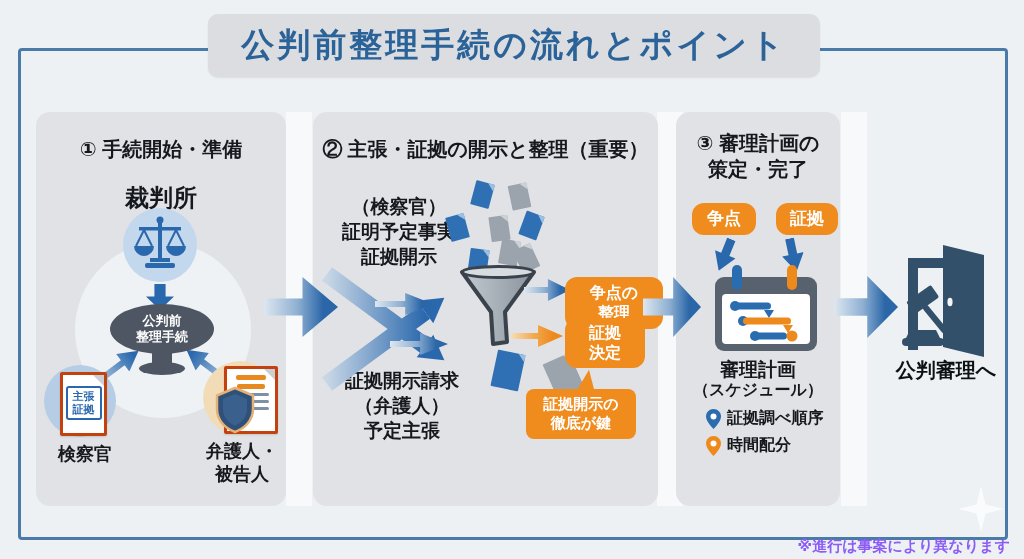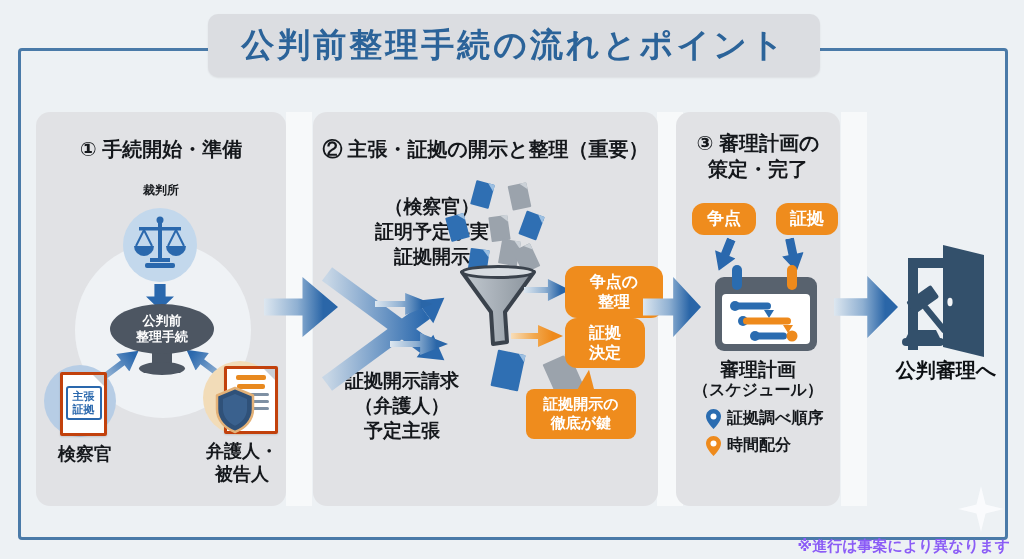--- a/index.html
+++ b/index.html
@@ -76,21 +76,21 @@
 <div class="abs frame"></div>
 <div class="abs gap-stripe" style="left:286px;"></div>
 <div class="abs gap-stripe" style="left:657px;"></div>
 <div class="abs gap-stripe" style="left:841px;"></div>
 <div class="abs title-box">
   <h1>公判前整理手続の流れとポイント</h1>
 </div>
 
 <div class="abs panel" style="left:36px;width:250px;">
   <h2 style="top:24px;">① 手続開始・準備</h2>
-  <div class="lbl" style="left:0;right:0;top:70px;font-size:12px;">裁判所</div>
+  <div class="lbl" style="left:0;right:0;top:70px;font-size:24px;">裁判所</div>
 
   <div class="abs big-circle"></div>
 
   <div class="abs icon-circle" style="left:87px;top:96px;width:74px;height:74px;background:#c3d8ec;">
     <svg width="74" height="74" viewBox="0 0 74 74">
       <g fill="#2a68ad" stroke="#2a68ad">
         <rect x="35" y="12" width="4" height="38" stroke="none"></rect>
         <circle cx="37" cy="12" r="3.5" stroke="none"></circle>
         <rect x="16" y="19" width="42" height="3.5" stroke="none"></rect>
         <path d="M21,22 L13,38 M21,22 L29,38" fill="none" stroke-width="2"></path>
@@ -143,21 +143,21 @@
     <div>弁護人・</div>
     <div>被告人</div>
   </div>
 </div>
 
 <div class="abs arr-right" style="left:264px;top:277px;width:74px;height:60px;z-index:3;"></div>
 
 <div class="abs panel" style="left:313px;width:345px;font-family:Liberation Serif, serif;">
   <h2 style="top:24px;">② 主張・証拠の開示と整理（重要）</h2>
 
-  <div class="tblock" style="left:0;width:172px;top:82px;margin-left:33px;">
+  <div class="tblock" style="left:0;width:172px;top:82px;">
     <div>（検察官）</div>
     <div>証明予定事実</div>
     <div>証拠開示</div>
   </div>
 
   <div class="tblock" style="left:0;width:178px;top:256px;">
     <div>証拠開示請求</div>
     <div>（弁護人）</div>
     <div>予定主張</div>
   </div>
@@ -196,21 +196,21 @@
     <path d="M5,10 L77,10 L48,50 L50,80 L36,82 L34,50 Z" fill="url(#gf)" stroke="#3a424c" stroke-width="4" stroke-linejoin="round"></path>
     <ellipse cx="41" cy="10" rx="36" ry="5.5" fill="#d7dce1" stroke="#3a424c" stroke-width="3"></ellipse>
   </svg>
 
   <div class="doc-s blue" style="left:181px;top:240px;width:28px;height:37px;transform:rotate(12deg);"></div>
   <div class="doc-s gray" style="left:236px;top:245px;width:29px;height:38px;transform:rotate(-24deg);"></div>
 
   <div class="abs arr-right" style="left:211px;top:167px;width:46px;height:22px;"></div>
   <div class="abs arr-right orange" style="left:198px;top:213px;width:52px;height:22px;"></div>
 
-  <div class="abs badge" style="left:252px;top:154px;width:98px;height:52px;">
+  <div class="abs badge" style="left:252px;top:165px;width:98px;height:52px;">
     <span>争点の</span>
     <span>整理</span>
   </div>
   <div class="abs badge" style="left:252px;top:206px;width:80px;height:50px;">
     <span>証拠</span>
     <span>決定</span>
   </div>
 
   <div class="abs callout-tail" style="left:266px;top:258px;"></div>
   <div class="abs callout" style="left:213px;top:277px;width:110px;height:50px;">

